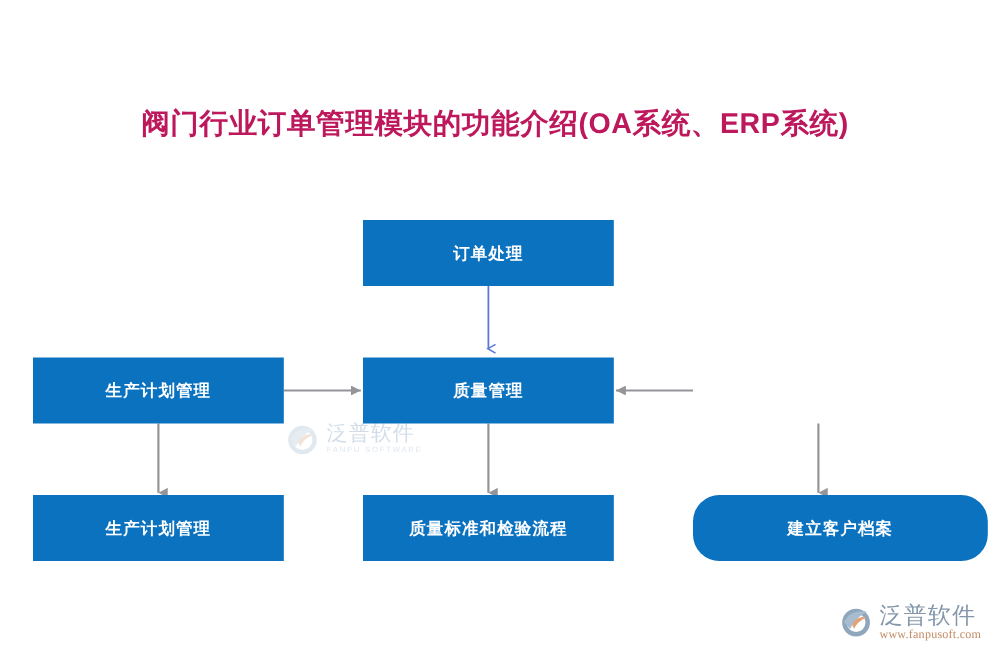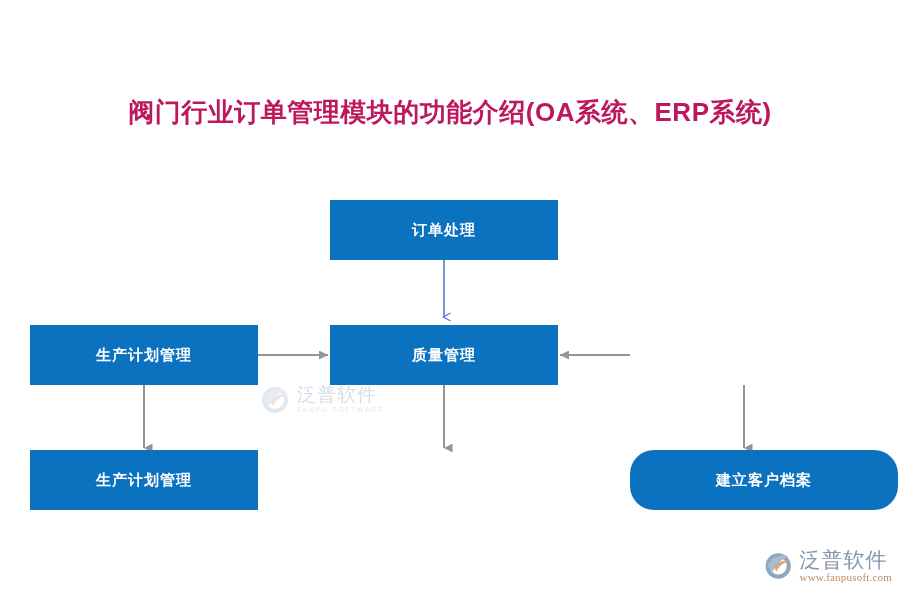--- a/index.html
+++ b/index.html
@@ -190,20 +190,23 @@
 
   <div class="node node-quality-mgmt">
     <span>质量管理</span>
   </div>
 
 
   <div class="node node-make-production-plan">
     <span>生产计划管理</span>
   </div>
 
+  <div class="node node-quality-standard">
+    <span>质量标准和检验流程</span>
+  </div>
 
   <div class="node node-customer-file">
     <span>建立客户档案</span>
   </div>
 
   <div class="logo-br">
     <svg width="36" height="32" viewBox="0 0 36 32">
       <path d="M18,2 A14,14 0 1,0 18,30 A14,14 0 1,0 18,2 Z M18,6.5 A9.5,9.5 0 1,1 18,25.5 A9.5,9.5 0 1,1 18,6.5 Z" fill="#8fa7bd"></path>
       <path d="M6,16 C9,7 19,3 29,5 C21,9.5 16,14 12,22.5 Z" fill="#a8bccf"></path>
       <path d="M14,18 C17,11.5 23,9.5 29,10.5 C22.5,13.5 18,17 16,22.5 Z" fill="#e2a273"></path>

